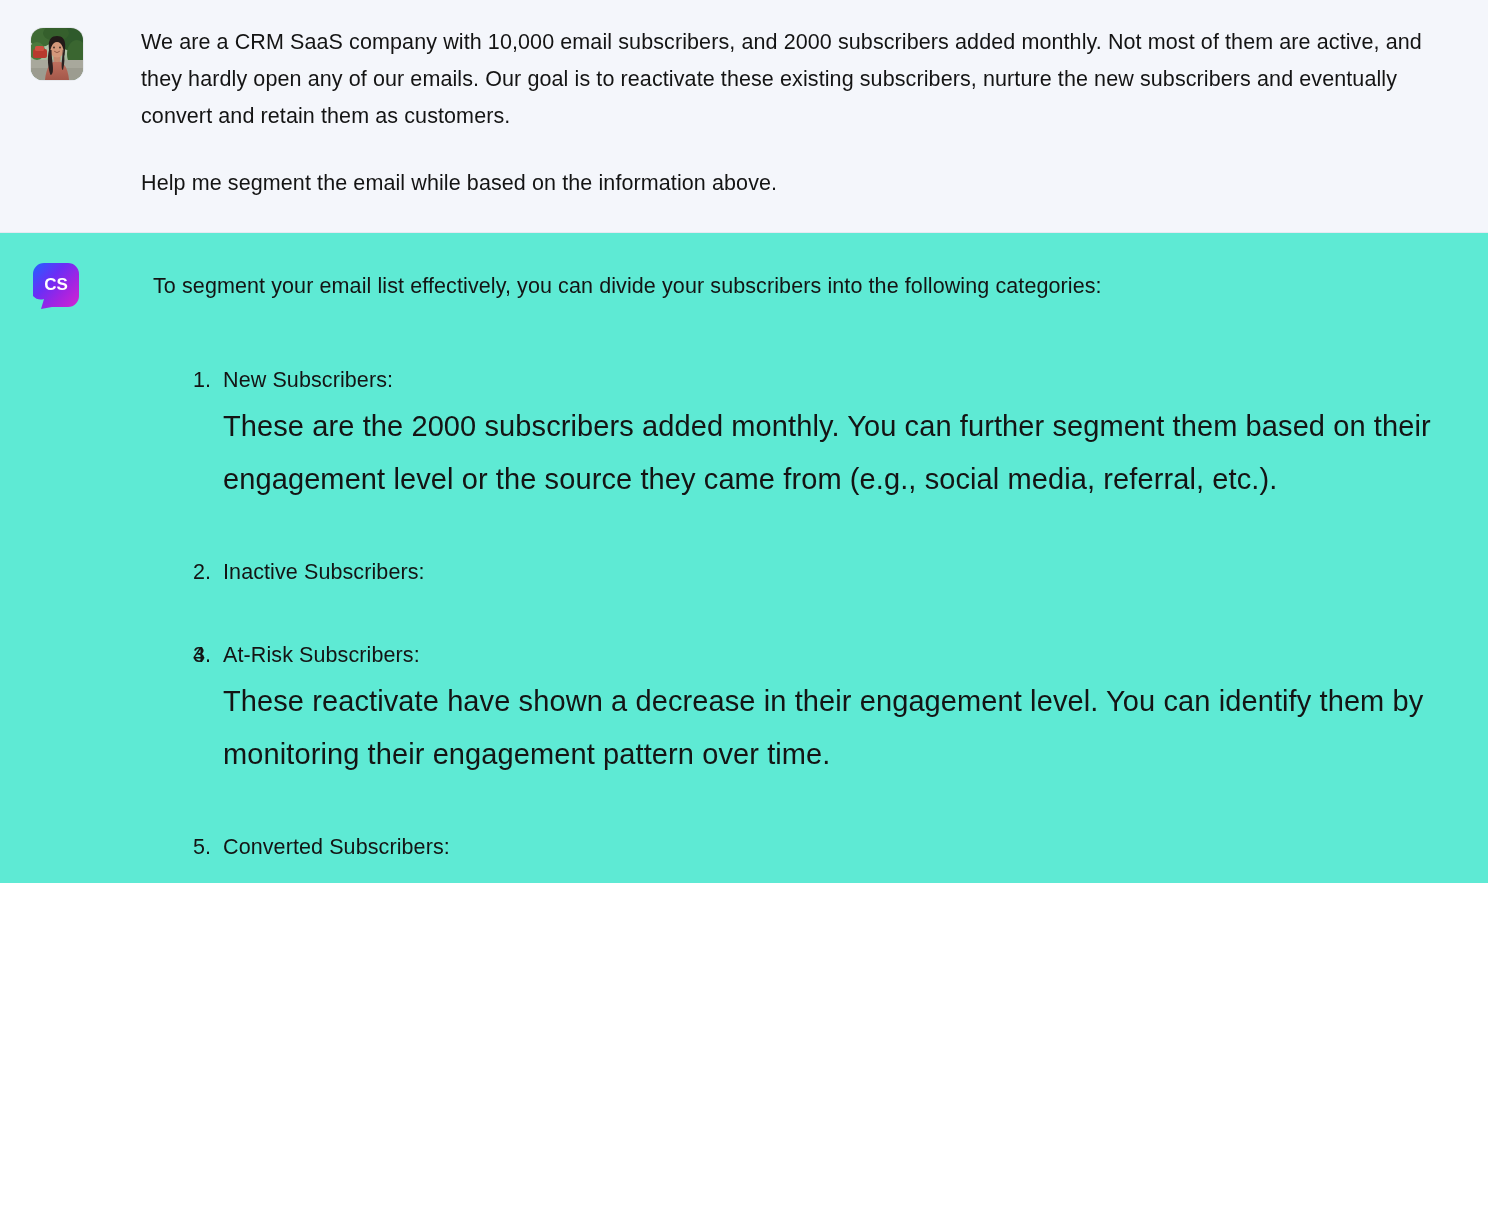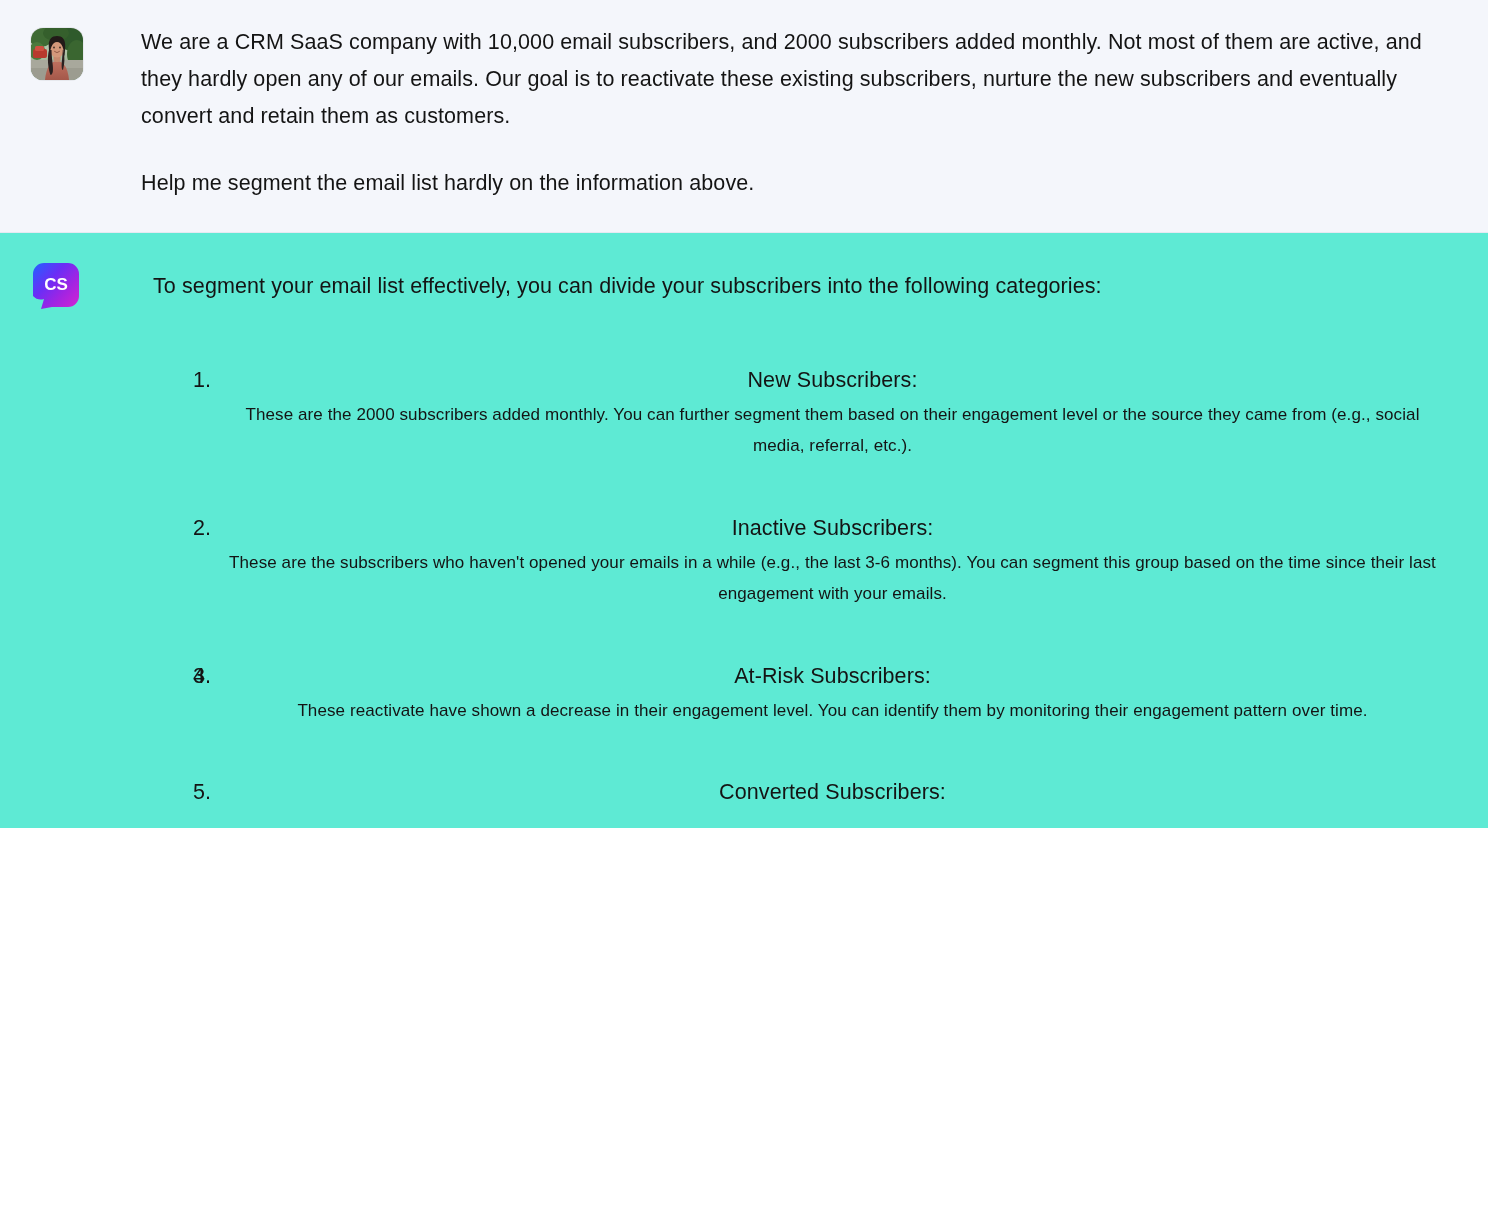--- a/index.html
+++ b/index.html
@@ -89,41 +89,40 @@
     margin: 60px 0 0 0;
     padding: 0 0 0 52px;
     list-style: none;
     counter-reset: segitem;
   }
   ol.seg-list > li {
     position: relative;
     margin: 0 0 49px 0;
     padding-left: 30px;
     counter-increment: segitem;
-    text-align: center;
   }
   ol.seg-list > li:last-child { margin-bottom: 0; }
   ol.seg-list > li::before {
     content: counter(segitem) ".";
     position: absolute;
     left: 0;
     top: 0;
     font-size: 21.5px;
     line-height: 1.62;
     color: #141414;
   }
   .item-title {
     font-size: 21.5px;
     line-height: 1.62;
     letter-spacing: 0.1px;
     color: #141414;
     display: block;
   }
   .item-desc {
-    font-size: 17px;
+    font-size: 29px;
     line-height: 1.82;
     letter-spacing: 0.1px;
     color: #141414;
     display: block;
     max-width: 1268px;
     margin-top: 2px;
   }
 </style>
 </head>
 <body>
@@ -176,21 +175,21 @@
             <path d="M23.5 23.5 Q26 26 28.5 23.5" stroke="#8a5240" stroke-width="0.9" fill="none" stroke-linecap="round"></path>
             <circle cx="23" cy="19.5" r="0.9" fill="#3b2a23"></circle>
             <circle cx="29" cy="19.5" r="0.9" fill="#3b2a23"></circle>
           </g>
         </svg>
       </div>
     </div>
 
     <div class="body-col">
       <p class="para">We are a CRM SaaS company with 10,000 email subscribers, and 2000 subscribers added monthly. Not most of them are active, and they hardly open any of our emails. Our goal is to reactivate these existing subscribers, nurture the new subscribers and eventually convert and retain them as customers.</p>
-      <p class="para">Help me segment the email list hardly on the information above.</p>
+      <p class="para">Help me segment the email while based on the information above.</p>
     </div>
   </div>
 
   <div class="msg msg-assistant">
 
     <div class="avatar-col">
       <div class="avatar-logo">
         <svg viewBox="0 0 50 50" xmlns="http://www.w3.org/2000/svg" aria-hidden="true">
           <defs>
             <linearGradient id="csG" x1="0.05" y1="0.05" x2="0.95" y2="0.85">
@@ -212,21 +211,20 @@
 
       <ol class="seg-list">
 
         <li>
           <span class="item-title">New Subscribers:</span>
           <span class="item-desc">These are the 2000 subscribers added monthly. You can further segment them based on their engagement level or the source they came from (e.g., social media, referral, etc.).</span>
         </li>
 
         <li>
           <span class="item-title">Inactive Subscribers:</span>
-          <span class="item-desc">These are the subscribers who haven't opened your emails in a while (e.g., the last 3-6 months). You can segment this group based on the time since their last engagement with your emails.</span>
         </li>
 
         <li>
         </li>
 
         <li>
           <span class="item-title">At-Risk Subscribers:</span>
           <span class="item-desc">These reactivate have shown a decrease in their engagement level. You can identify them by monitoring their engagement pattern over time.</span>
         </li>
 

